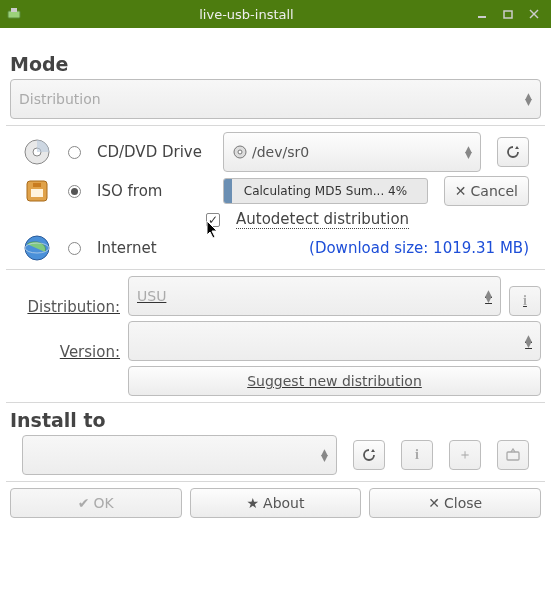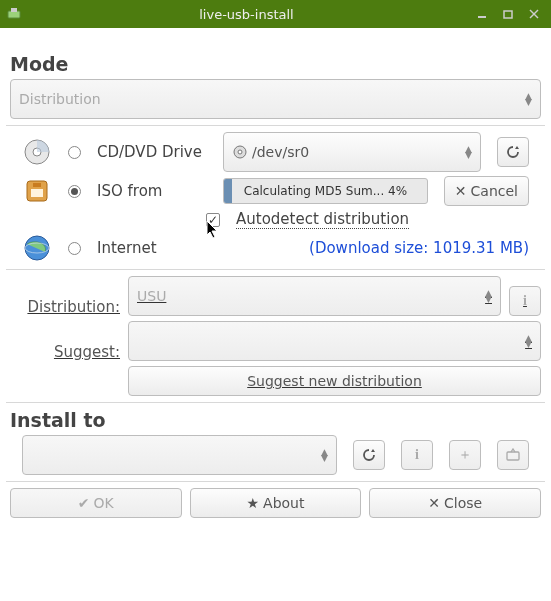--- a/index.html
+++ b/index.html
@@ -149,21 +149,21 @@
     <div class="formlbl">Distribution:</div>
     <div class="combo disabled" style="flex:1;">
       <span>USU</span>
       <span class="spn">▲<br>▼</span>
     </div>
     <div class="iconbtn disabled">
       <span style="font-family:serif; font-weight:bold;">i</span>
     </div>
   </div>
   <div class="formrow">
-    <div class="formlbl">Suggest:</div>
+    <div class="formlbl">Version:</div>
     <div class="combo disabled" style="flex:1;">
       <span class="spn">▲<br>▼</span>
     </div>
   </div>
   <div class="formrow">
     <div class="formlbl"></div>
     <div class="btn" style="flex:1; justify-content:center;">
       <span>Suggest new distribution</span>
     </div>
   </div>

